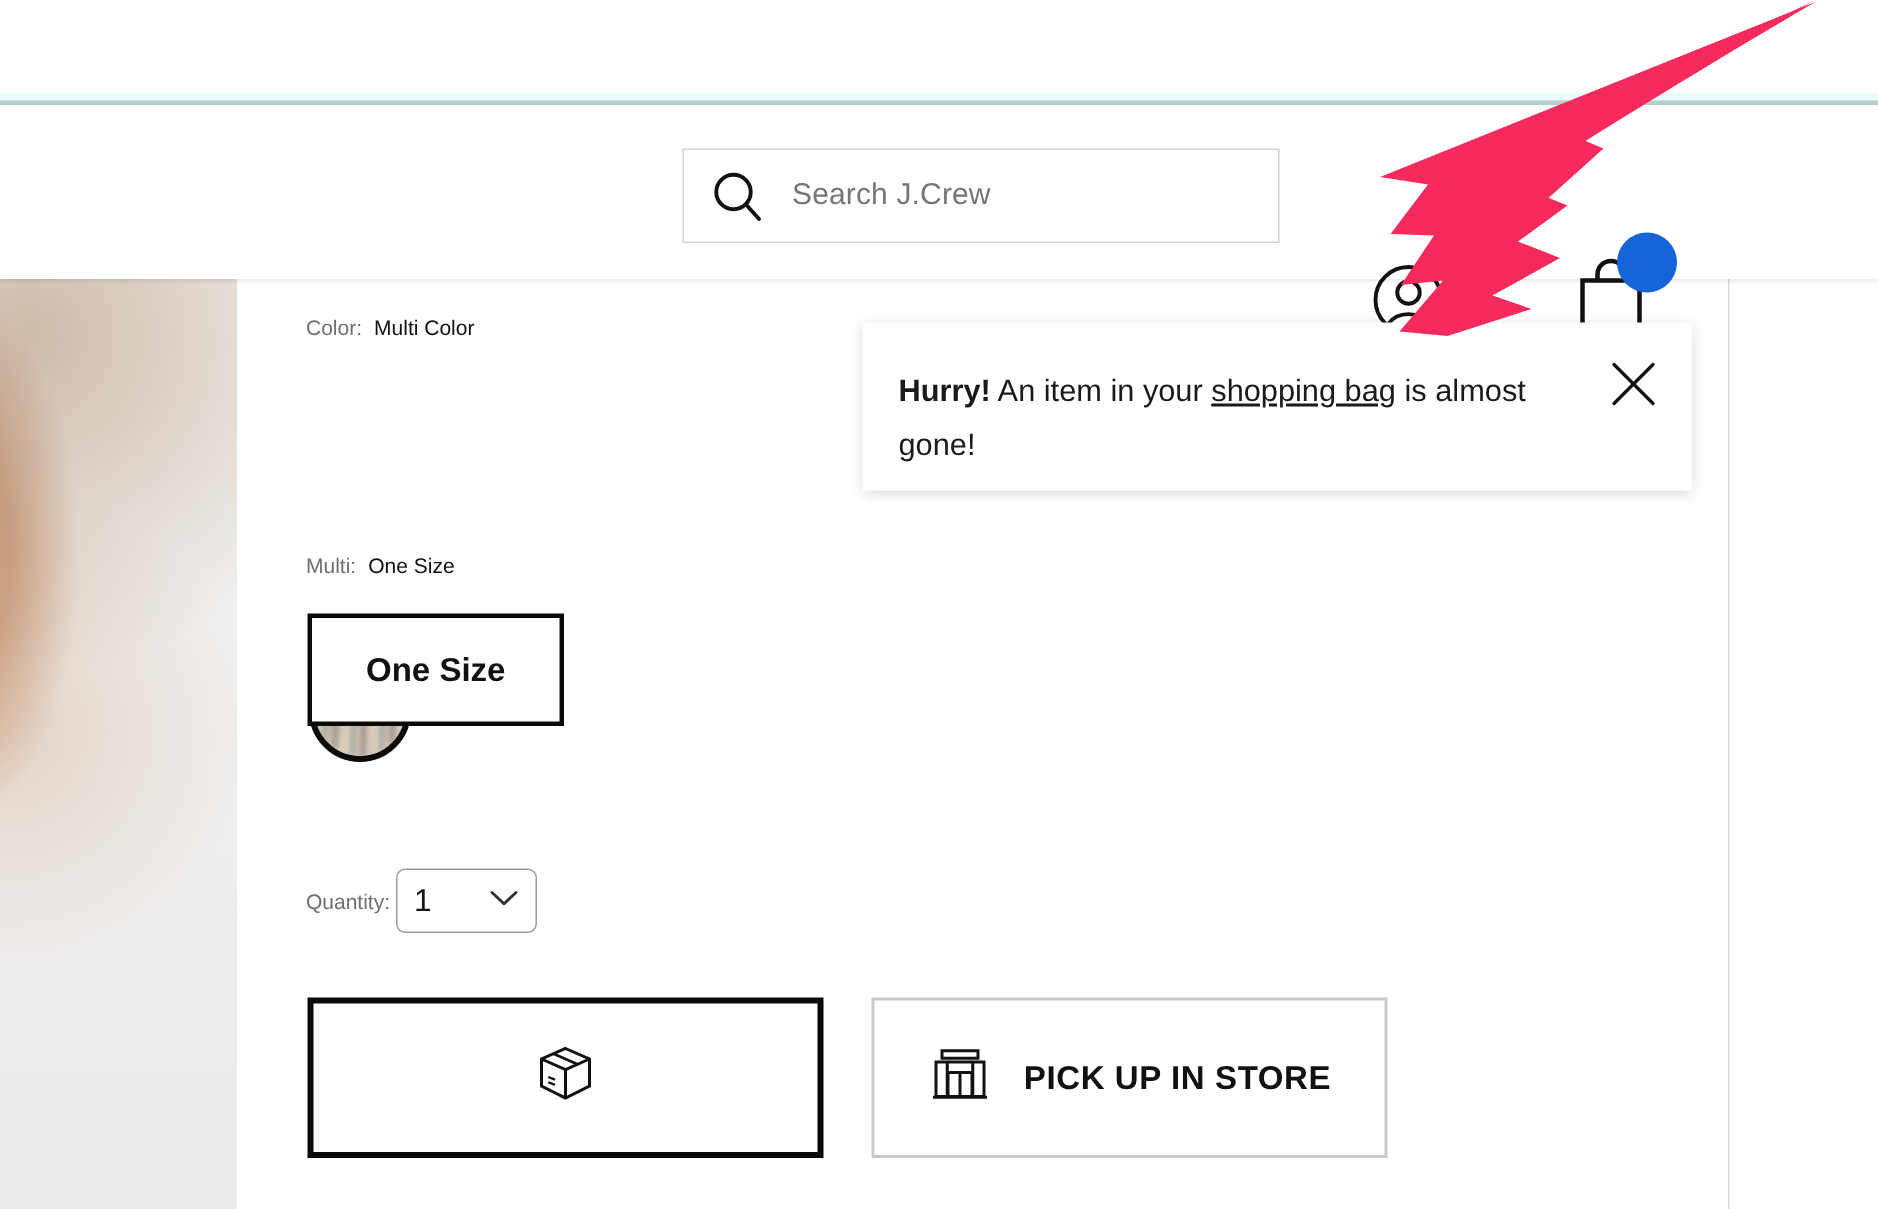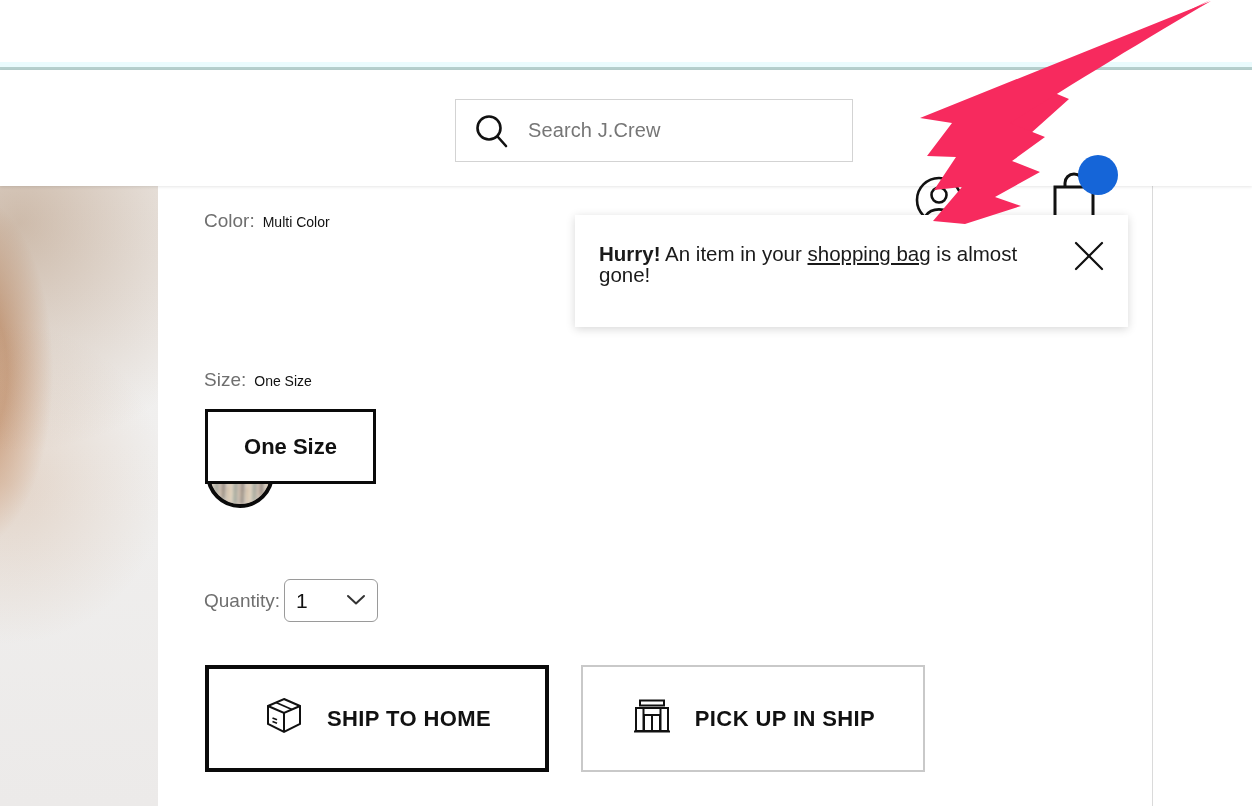--- a/index.html
+++ b/index.html
@@ -113,21 +113,21 @@
   }
   .content-bg {
     position: absolute; left: 158px; top: 186px;
     width: 994px; height: 620px; background: #ffffff; z-index: 4;
   }
 
   
   .detail { position: absolute; left: 0; top: 186px; width: 1252px; z-index: 10; }
 
   .opt-label {
-    font-size: 19px; color: #6f6f6f; font-family: "Liberation Sans", sans-serif;
+    font-size: 14px; color: #6f6f6f; font-family: "Liberation Sans", sans-serif;
   }
   .opt-value {
     font-size: 14px; color: #111; font-family: "Liberation Sans", sans-serif;
   }
 
   .color-row { position: absolute; left: 204px; top: 24px; display: flex; align-items: baseline; gap: 8px; }
   .swatch {
     position: absolute; left: 206px; top: 254px;
     width: 68px; height: 68px; border-radius: 50%;
     border: 4px solid #0a0a0a; overflow: hidden;
@@ -183,21 +183,21 @@
   
   .toast {
     position: absolute; left: 575px; top: 215px;
     width: 553px; height: 112px;
     background: #ffffff;
     box-shadow: 0 2px 9px rgba(0,0,0,0.16);
     z-index: 40;
     padding: 28px 24px 0 24px;
   }
   .toast-text {
-    font-size: 20.5px; color: #1a1a1a; line-height: 21px;
+    font-size: 20.5px; color: #1a1a1a; line-height: 36px;
     font-family: "Liberation Sans", sans-serif;
     width: 470px;
   }
   .toast-text b { font-weight: bold; }
   .toast-link { text-decoration: underline; color: #1a1a1a; cursor: pointer; }
   .toast-close {
     position: absolute; right: 22px; top: 24px;
     width: 34px; height: 34px; cursor: pointer;
   }
 
@@ -261,21 +261,21 @@
     <div class="color-row">
       <span class="opt-label">Color:</span>
       <span class="opt-value">Multi Color</span>
     </div>
 
     <div class="swatch">
       <span class="swatch-inner"></span>
     </div>
 
     <div class="size-row">
-      <span class="opt-label">Size:</span>
+      <span class="opt-label">Multi:</span>
       <span class="opt-value">One Size</span>
     </div>
 
     <div class="size-btn">One Size</div>
 
     <div class="qty-row">
       <span class="opt-label">Quantity:</span>
       <span class="qty-select">
         <span class="qty-value">1</span>
         <span>
@@ -292,36 +292,35 @@
         <span>
           <svg width="42" height="42" viewBox="0 0 42 42">
             <path d="M21 4 L37 11 L37 29 L21 37 L5 29 L5 11 Z" fill="none" stroke="#111" stroke-width="2"></path>
             <path d="M5 11 L21 18 L37 11" fill="none" stroke="#111" stroke-width="2"></path>
             <path d="M21 18 L21 37" fill="none" stroke="#111" stroke-width="2"></path>
             <path d="M13 7.5 L29 14.5" fill="none" stroke="#111" stroke-width="1.8"></path>
             <path d="M9.5 23 L14 24.8" fill="none" stroke="#111" stroke-width="1.6"></path>
             <path d="M9.5 26.5 L14 28.3" fill="none" stroke="#111" stroke-width="1.6"></path>
           </svg>
         </span>
-        <span>SHIP TO HOME</span>
       </div>
 
       <div class="cta cta-store">
         <span>
           <svg width="42" height="42" viewBox="0 0 42 42">
             <rect x="9" y="5.5" width="24" height="5" fill="none" stroke="#111" stroke-width="2"></rect>
             <rect x="5" y="13" width="32" height="23" fill="none" stroke="#111" stroke-width="2"></rect>
             <line x1="3" y1="36.5" x2="39" y2="36.5" stroke="#111" stroke-width="2"></line>
             <rect x="13" y="20" width="16" height="16" fill="none" stroke="#111" stroke-width="2"></rect>
             <line x1="21" y1="20" x2="21" y2="36" stroke="#111" stroke-width="2"></line>
             <line x1="12.5" y1="13" x2="12.5" y2="36" stroke="#111" stroke-width="2"></line>
             <line x1="29.5" y1="13" x2="29.5" y2="36" stroke="#111" stroke-width="2"></line>
           </svg>
         </span>
-        <span>PICK UP IN SHIP</span>
+        <span>PICK UP IN STORE</span>
       </div>
 
     </div>
   </div>
 
   <div class="toast">
     <div class="toast-text">
       <b>Hurry!</b><span> An item in your </span><span class="toast-link">shopping bag</span><span> is almost gone!</span>
     </div>
     <span class="toast-close">

